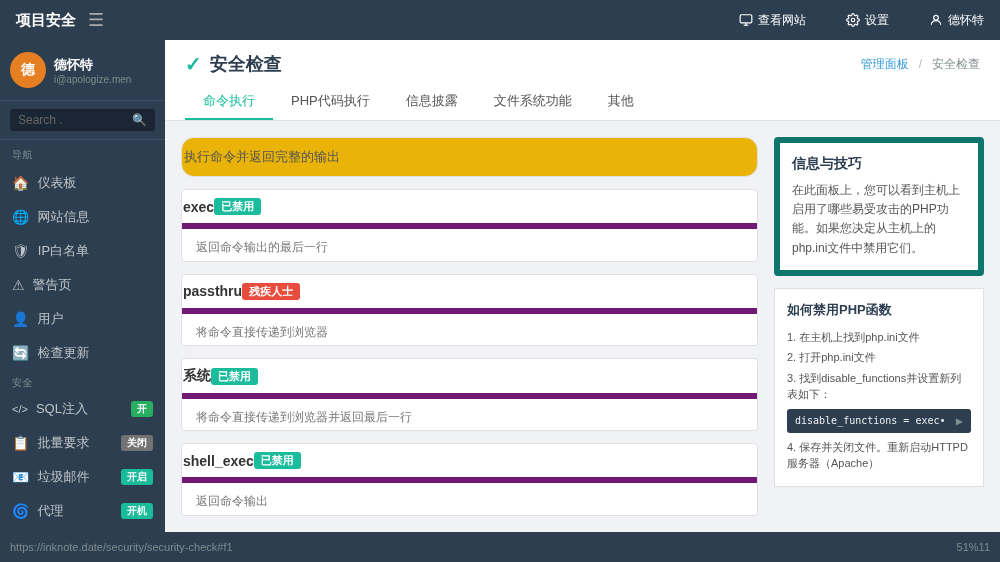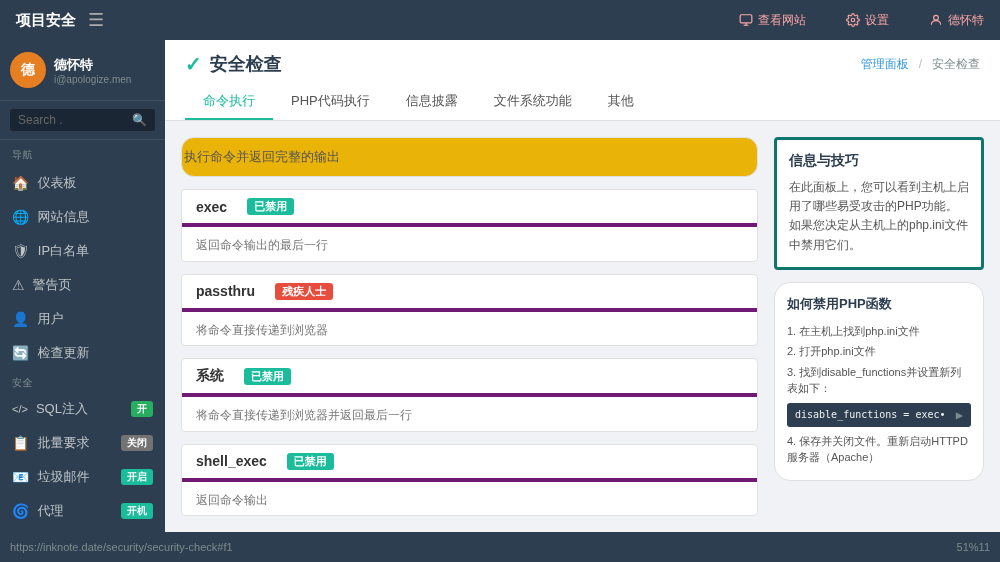--- a/index.html
+++ b/index.html
@@ -13,21 +13,21 @@
       align-items: center;
       justify-content: space-between;
       padding: 0 16px;
       color: #fff;
       flex-shrink: 0;
     }
     .top-nav-left { display: flex; align-items: center; gap: 12px; }
     .top-nav-title { font-size: 15px; font-weight: bold; color: #fff; }
     .hamburger-icon { font-size: 18px; color: #aaa; cursor: pointer; }
     .top-nav-right { display: flex; align-items: center; gap: 20px; }
-    .nav-action { display: flex; align-items: center; gap: 5px; color: #fca5a5; font-size: 12px; cursor: pointer; padding-left: 20px; }
+    .nav-action { display: flex; align-items: center; gap: 5px; color: #ffffff; font-size: 12px; cursor: pointer; padding-left: 20px; }
     .nav-action svg { width: 14px; height: 14px; fill: currentColor; }
 
     
     .main-layout {
       display: flex;
       flex: 1;
       overflow: hidden;
     }
 
     
@@ -199,25 +199,25 @@
       color: #555;
     }
 
     .function-card {
       background: #fff;
       border: 1px solid #e0e0e0;
       border-radius: 4px;
       overflow: hidden;
     }
     .function-header {
-      padding: 8px 14px;
-      border-bottom: 4px solid #701a75;
-      display: flex;
-      align-items: center;
-      gap: 20px;
+      padding: 8px 1px;
+      border-bottom: 6px solid #701a75;
+      display: flex;
+      align-items: center;
+      gap: 0;
     }
     .function-name {
       font-size: 14px;
       font-weight: bold;
       color: #333;
     }
     .status-badge {
       font-size: 11px;
       padding: 1px 7px;
       border-radius: 3px;
@@ -236,40 +236,40 @@
     .right-panel {
       width: 210px;
       flex-shrink: 0;
       display: flex;
       flex-direction: column;
       gap: 12px;
     }
 
     .info-card {
       background: #fff;
-      border: 3px solid #0f766e;
+      border: 6px solid #0f766e;
       border-radius: 4px;
       padding: 12px;
     }
     .info-card-title {
       font-size: 14px;
       font-weight: bold;
       color: #2c3e50;
       margin-bottom: 8px;
     }
     .info-card p {
       font-size: 12px;
       color: #555;
       line-height: 1.6;
     }
 
     .howto-card {
       background: #fff;
       border: 1px solid #e0e0e0;
-      border-radius: 16px;
+      border-radius: 0;
       padding: 12px;
     }
     .howto-card-title {
       font-size: 13px;
       font-weight: bold;
       color: #2c3e50;
       margin-bottom: 8px;
     }
     .howto-list {
       list-style: none;

